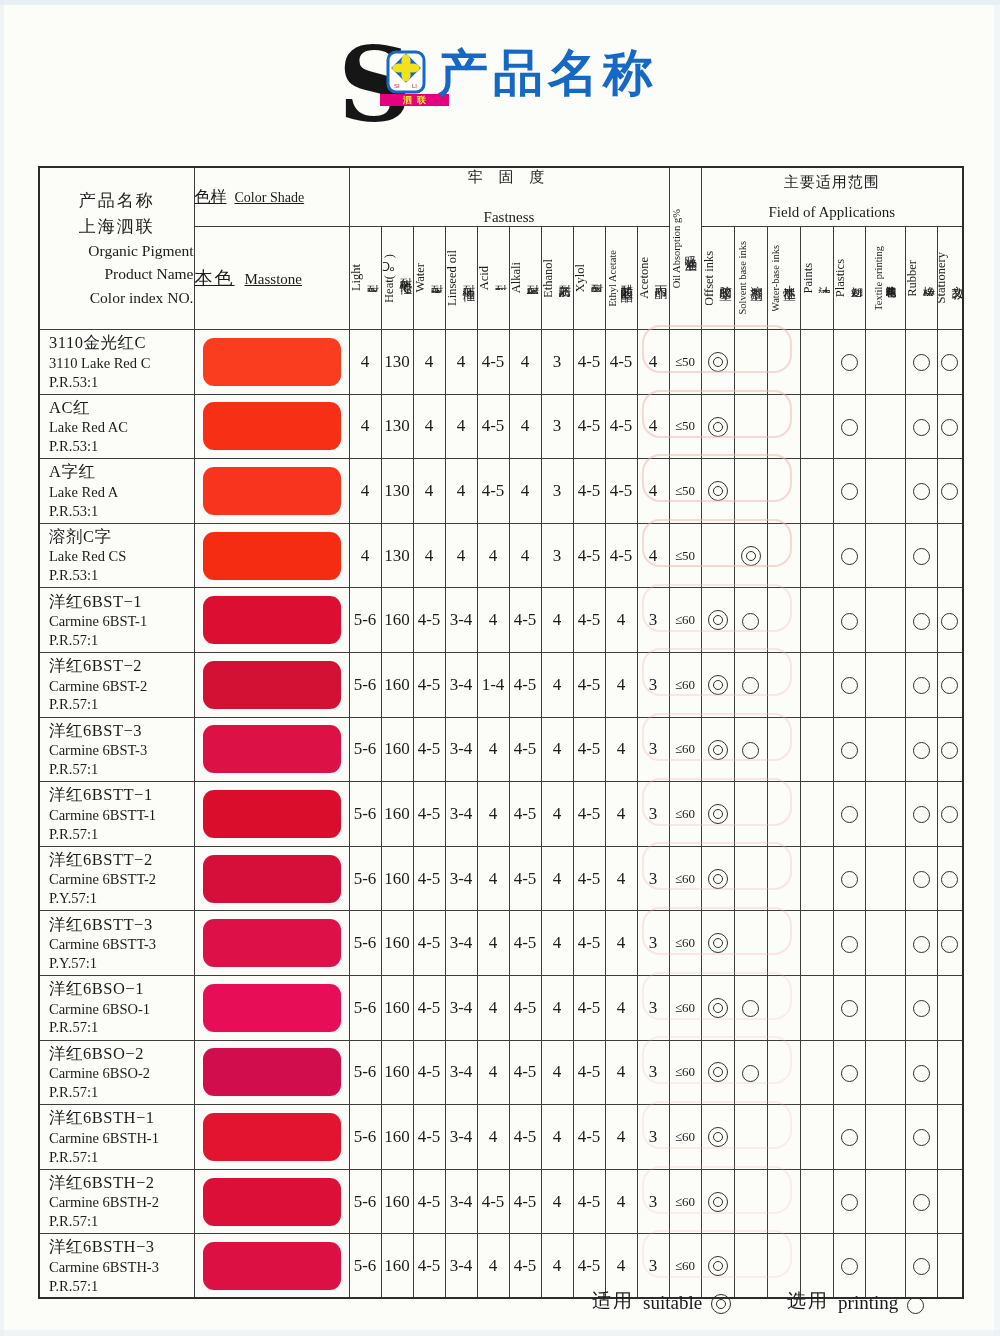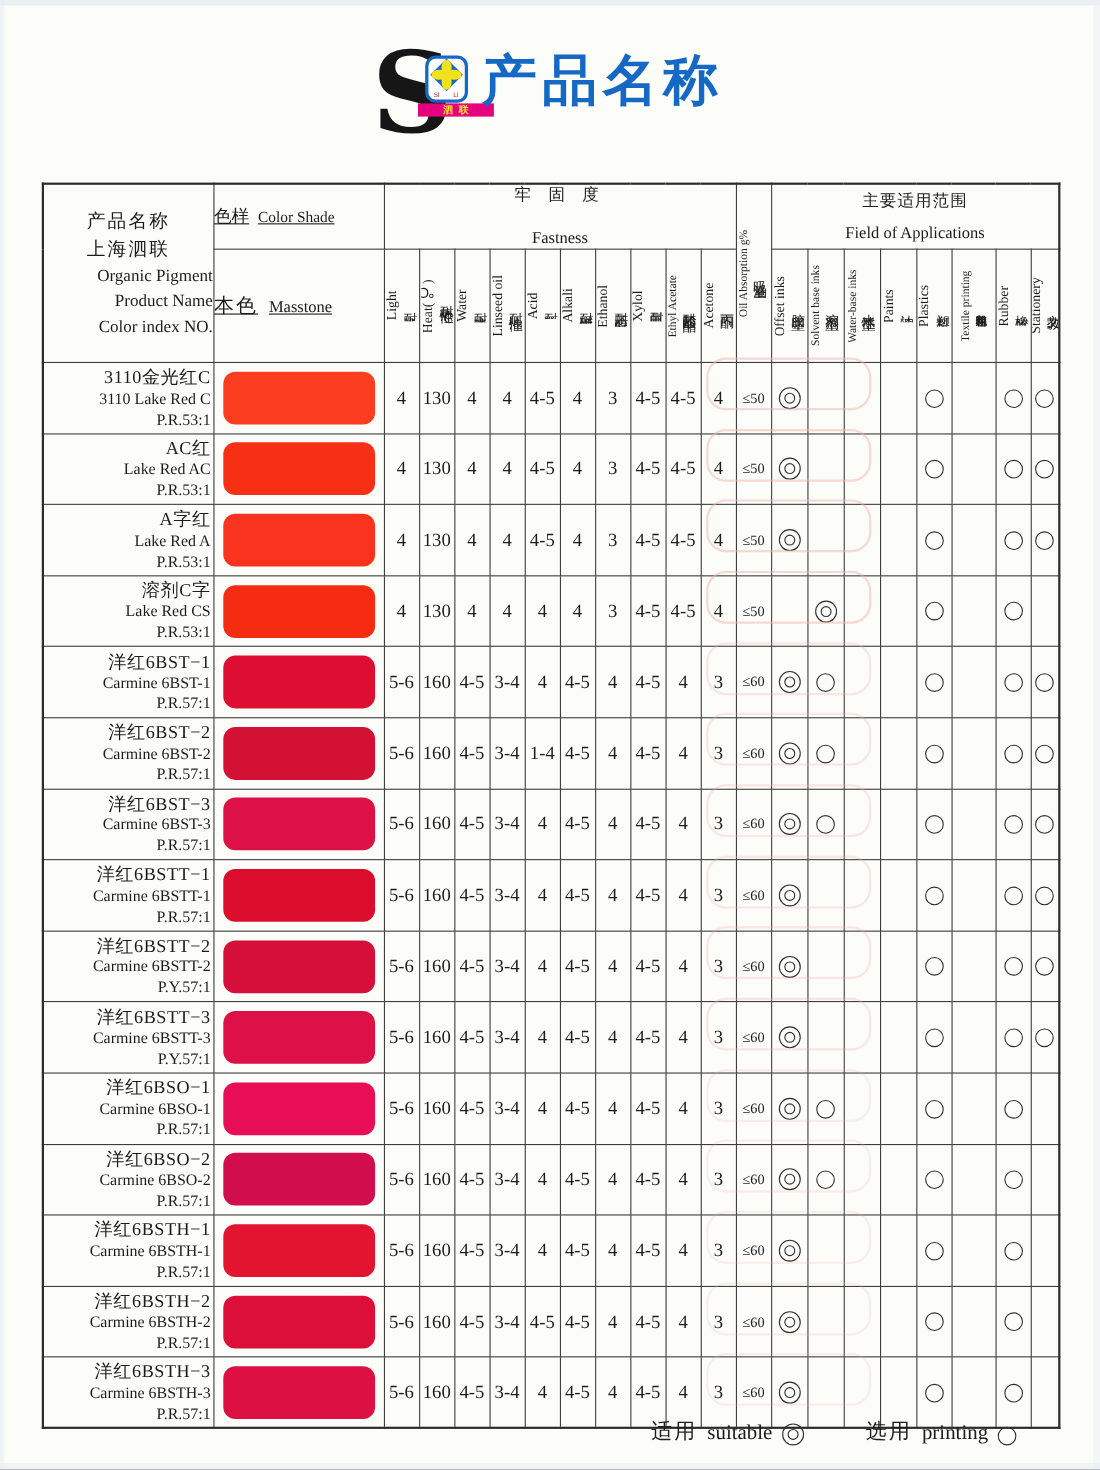--- a/index.html
+++ b/index.html
@@ -46,21 +46,21 @@
 
   .vcell{display:flex;flex-direction:row;align-items:center;justify-content:center;
          height:100%;gap:0px;overflow:hidden;}
   .ven{writing-mode:vertical-rl;transform:rotate(180deg);font-size:12.5px;white-space:nowrap;
        font-family:"Liberation Serif",serif;}
   .ven.s{font-size:10.5px;}
   .vcn{writing-mode:vertical-rl;text-orientation:upright;font-size:12.5px;letter-spacing:2px;
        white-space:nowrap;}
   .vcn.s{font-size:10.5px;letter-spacing:0;}
 
-  .name-cell{vertical-align:middle;text-align:right;padding:2px 2px 2px 9px;line-height:1.3;}
+  .name-cell{vertical-align:middle;text-align:left;padding:2px 2px 2px 9px;line-height:1.3;}
   .name-cn{font-size:16.5px;letter-spacing:0.5px;}
   .name-en{font-size:14.5px;}
   .name-ix{font-size:14.5px;}
   .swatch-cell{vertical-align:middle;text-align:center;}
   .swatch{width:138px;height:48px;border-radius:11px;margin:0 auto;}
   td.val{text-align:center;vertical-align:middle;font-size:17px;}
   td.oilval{font-size:13px;text-align:center;}
   td.app{text-align:center;vertical-align:middle;}
 
   .mark-d{width:20px;height:20px;border:1.6px solid #2f2f2f;border-radius:50%;

